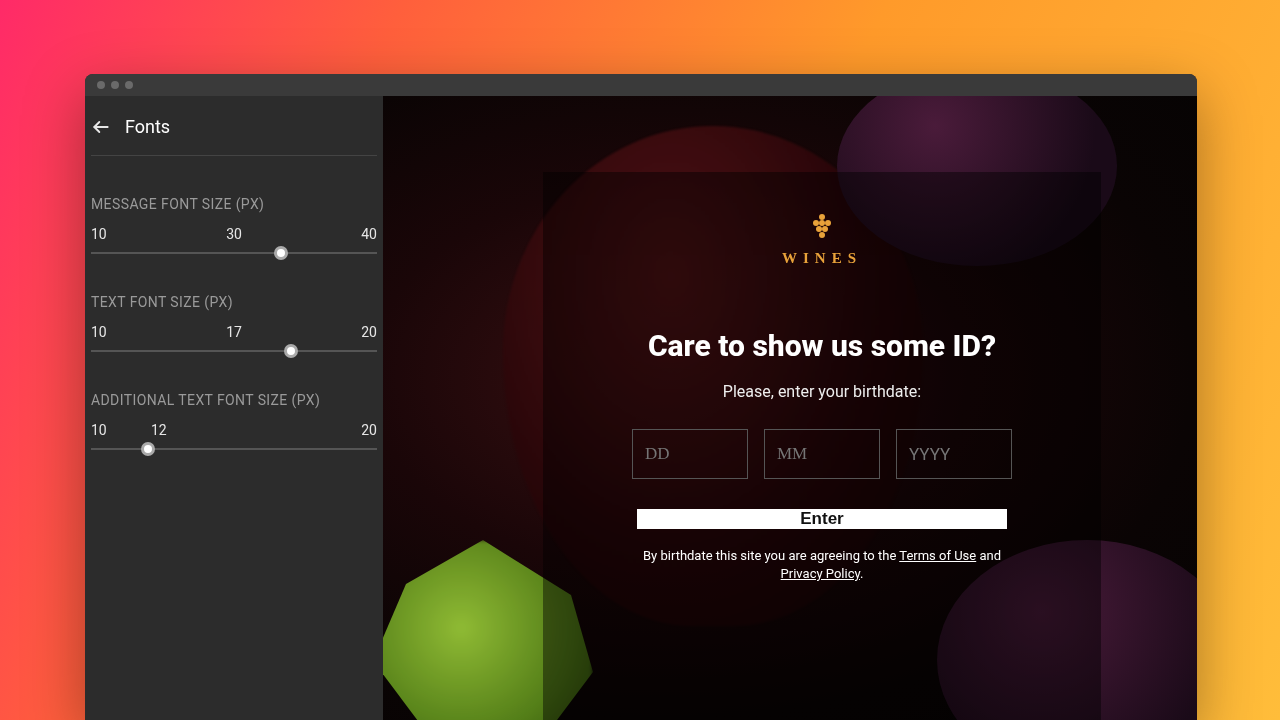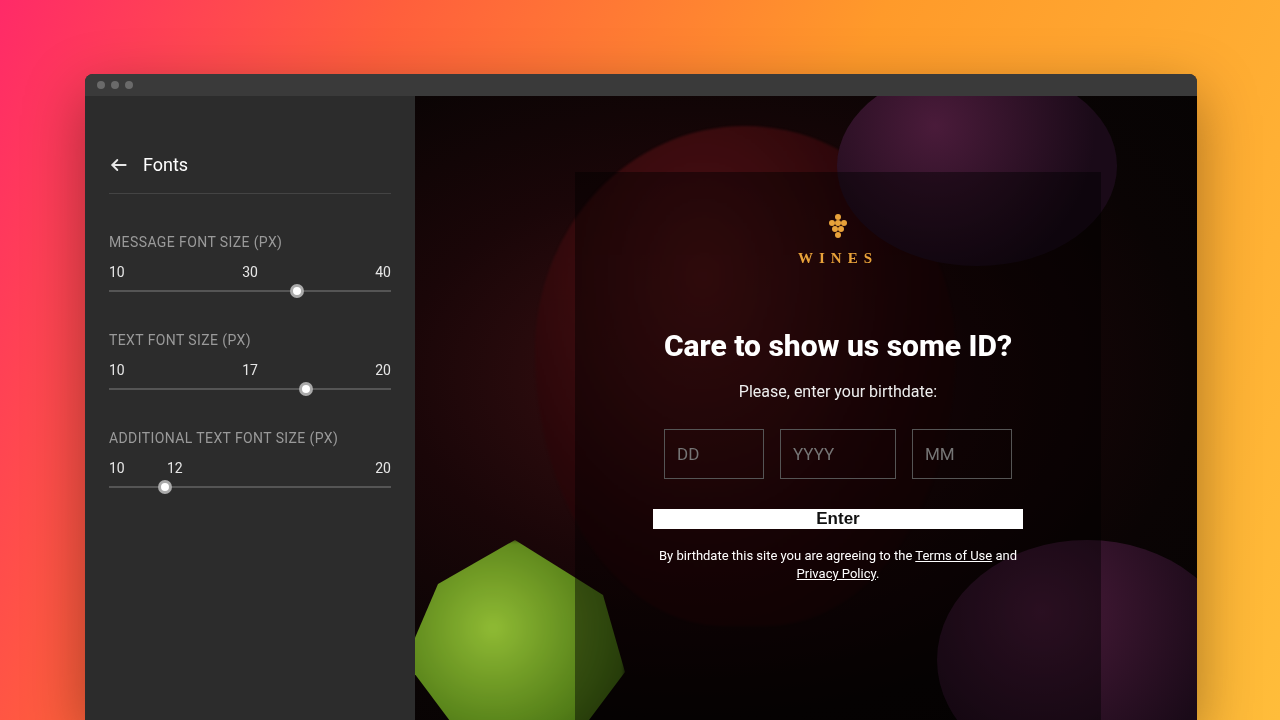--- a/index.html
+++ b/index.html
@@ -40,25 +40,24 @@
     width: 8px;
     height: 8px;
     border-radius: 50%;
     background: #6a6a6a;
   }
   .content {
     display: flex;
     height: calc(100% - 22px);
   }
   .sidebar {
-    width: 330px;
+    width: 298px;
     background: #2c2c2c;
     color: #e6e6e6;
-    padding: 20px 24px;
-    margin-top: 38px;
+    padding: 20px 6px;
   }
   .side-header {
     display: flex;
     align-items: center;
     gap: 14px;
     padding-bottom: 18px;
     border-bottom: 1px solid #444;
   }
   .back-arrow {
     width: 20px;
@@ -199,21 +198,21 @@
   .date-input {
     background: transparent;
     border: 1px solid #555;
     color: #bbb;
     font-size: 17px;
     padding: 14px 12px;
     text-align: left;
     font-family: inherit;
     outline: none;
   }
-  .date-input.small { width: 100px; }
+  .date-input.small { width: 116px; font-family: Liberation Serif, serif; }
   .date-input.large { width: 116px; }
   .enter-btn {
     width: 100%;
     max-width: 370px;
     padding: 0;
     background: #fff;
     color: #111;
     font-size: 17px;
     font-weight: 700;
     border: none;
@@ -315,22 +314,22 @@
           </div>
           <div class="logo-text">WINES</div>
         </div>
         <div class="headline">
           <br>
           <span>Care to show us some ID?</span>
         </div>
         <div class="subtext">Please, enter your birthdate:</div>
         <div class="inputs">
           <input class="date-input small" placeholder="DD" style="">
+          <input class="date-input small" placeholder="MM" style="">
           <input class="date-input large" placeholder="YYYY" style="">
-          <input class="date-input small" placeholder="MM" style="">
         </div>
         <button class="enter-btn">Enter</button>
         <div class="disclaimer">
           <span>By birthdate this site you are agreeing to the </span><span class="link">Terms of Use</span><span> and </span><br><span class="link">Privacy Policy</span><span>.</span>
         </div>
       </div>
     </div>
   </div>
 </div>
 

